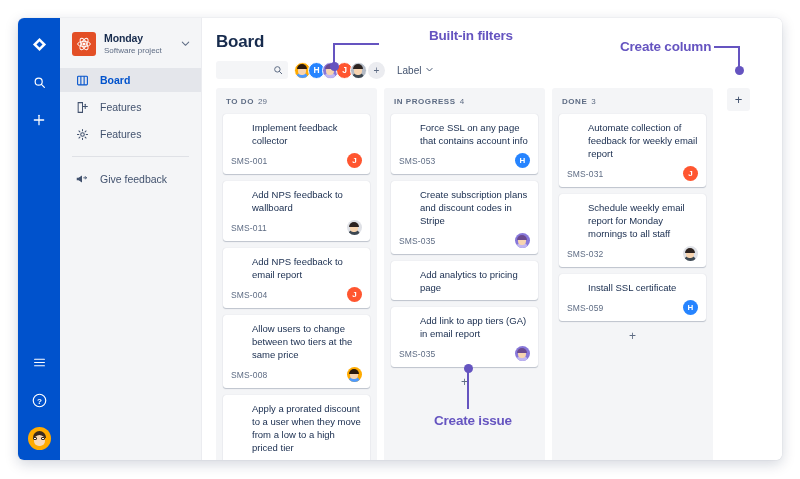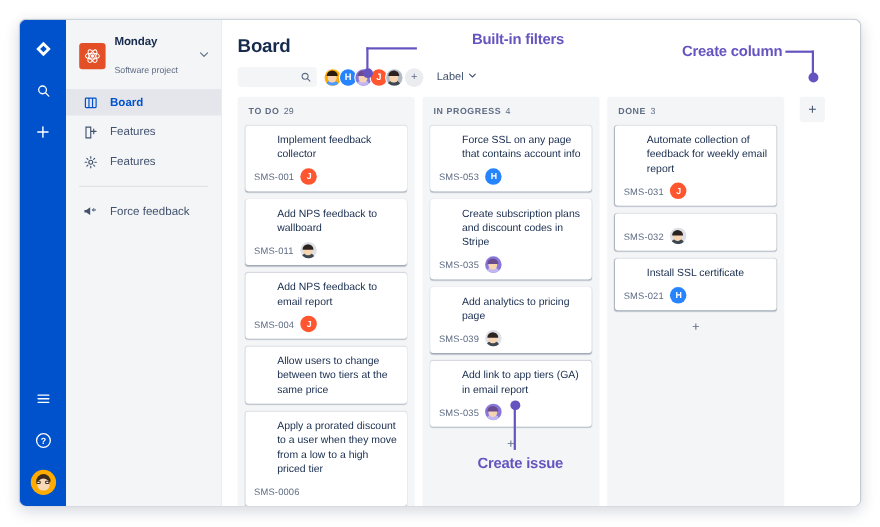--- a/index.html
+++ b/index.html
@@ -54,21 +54,21 @@
     border-right: 1px solid #EBECF0;
   }
   .proj-head { display:flex; align-items:center; padding: 2px 10px 0 12px; }
   .proj-logo {
     width: 24px; height: 24px; border-radius: 3px;
     background: #E34F26; flex:0 0 24px;
     display:flex; align-items:center; justify-content:center;
   }
   .proj-text { margin-left: 8px; flex:1 1 auto; min-width:0; }
   .proj-name { font-size: 10.5px; font-weight: bold; color: #172B4D; line-height: 12px; letter-spacing:-0.1px; }
-  .proj-sub { font-size: 8px; color: #5E6C84; line-height: 11px; margin-top:14px; }
+  .proj-sub { font-size: 8px; color: #5E6C84; line-height: 11px; margin-top:1px; }
   .proj-chev { color:#5E6C84; flex:0 0 auto; padding-left:2px; }
 
   .nav { margin-top: 12px; }
   .nav-item {
     display:flex; align-items:center;
     height: 24px; padding-left: 14px; margin: 0 0 3px 0;
     font-size: 10.5px; color: #42526E;
   }
   .nav-item.active { background:#E4E6EB; color:#0052CC; font-weight:bold; }
   .nav-ico { width:16px; flex:0 0 16px; display:flex; align-items:center; justify-content:center; margin-right:10px; }
@@ -114,21 +114,21 @@
     width: 161px; flex:0 0 161px; background:#F4F5F7; border-radius:3px;
     padding: 9px 7px 0 7px; display:flex; flex-direction:column;
   }
   .col-head { font-size:8px; font-weight:bold; letter-spacing:0.55px; color:#5E6C84; padding:0 2px 8px 3px; }
   .col-head .cnt { font-weight:normal; margin-left:4px; letter-spacing:0; }
   .card {
     background:#fff; border-radius:3px; padding:7px 8px 6px 8px;
     margin-bottom:7px; box-shadow:0 1px 1px rgba(9,30,66,0.22), 0 0 1px rgba(9,30,66,0.18);
   }
   .card-title { font-size:9.5px; color:#172B4D; line-height:13px;padding-left:21px; }
-  .card-foot { display:flex; align-items:center; justify-content:flex-start; margin-top:6px; min-height:15px; }
+  .card-foot { display:flex; align-items:center; justify-content:space-between; margin-top:6px; min-height:15px; }
   .card-key { font-size:8.5px; color:#5E6C84; letter-spacing:0.15px; }
   .card-av { width:15px; height:15px; border-radius:50%; margin-left:6px; overflow:hidden; position:relative;
              display:flex; align-items:center; justify-content:center; font-size:8px; color:#fff; font-weight:bold; }
   .add-card { text-align:center; color:#5E6C84; font-size:12px; padding:1px 0 8px 0; }
 
   #create-column-btn {
     width:23px; height:23px; background:#F4F5F7; border-radius:3px;
     display:flex; align-items:center; justify-content:center;
     color:#42526E; font-size:13px; margin-left:7px; flex:0 0 23px; align-self:flex-start;
   }
@@ -243,21 +243,21 @@
 
       <div class="nav-sep"></div>
 
       <div class="nav-item">
         <span class="nav-ico">
           <svg width="14" height="14" viewBox="0 0 24 24" fill="#42526E">
             <path d="M3 10v4h3l6 4V6L6 10H3z"></path>
             <path d="M15.5 9.2v1.2M17.6 7.8v4M19.7 9.4v1" stroke="#42526E" stroke-width="1.6" stroke-linecap="round" fill="none"></path>
           </svg>
         </span>
-        <span class="nav-label">Force feedback</span>
+        <span class="nav-label">Give feedback</span>
       </div>
     </div>
   </div>
 
   <div id="main">
     <div id="board-title">Board</div>
 
     <div id="filter-bar">
       <div id="search-box">
         <svg width="10" height="10" viewBox="0 0 24 24" fill="none" stroke="#5E6C84" stroke-width="2.4">
@@ -320,20 +320,28 @@
           </div>
           <div class="card">
             <div class="card-title">Add NPS feedback to email report</div>
             <div class="card-foot">
               <span class="card-key">SMS-004</span>
               <div class="card-av" style="background: rgb(255, 86, 48);">J</div>
             </div>
           </div>
           <div class="card">
             <div class="card-title">Allow users to change between two tiers at the same price</div>
+            <div class="card-foot">
+              <span class="card-key">SMS-008</span>
+              <div class="card-av" style="background: rgb(255, 171, 0);">
+                <span class="f-body" style="background: rgb(76, 154, 255);"></span>
+                <span class="f-head"></span>
+                <span class="f-hair" style="background: rgb(43, 26, 14);"></span>
+              </div>
+            </div>
           </div>
           <div class="card">
             <div class="card-title">Apply a prorated discount to a user when they move from a low to a high priced tier</div>
             <div class="card-foot">
               <span class="card-key">SMS-0006</span>
             </div>
           </div>
         </div>
         <div class="column">
           <div class="col-head"><span>IN PROGRESS</span><span class="cnt">4</span></div>
@@ -350,28 +358,20 @@
               <span class="card-key">SMS-035</span>
               <div class="card-av" style="background: rgb(135, 119, 217);">
                 <span class="f-body" style="background: rgb(192, 182, 242);"></span>
                 <span class="f-head"></span>
                 <span class="f-hair" style="background: rgb(107, 74, 143);"></span>
               </div>
             </div>
           </div>
           <div class="card">
             <div class="card-title">Add analytics to pricing page</div>
-            <div class="card-foot">
-              <span class="card-key">SMS-039</span>
-              <div class="card-av" style="background: rgb(223, 225, 230);">
-                <span class="f-body" style="background: rgb(61, 72, 82);"></span>
-                <span class="f-head"></span>
-                <span class="f-hair" style="background: rgb(44, 35, 32);"></span>
-              </div>
-            </div>
           </div>
           <div class="card">
             <div class="card-title">Add link to app tiers (GA) in email report</div>
             <div class="card-foot">
               <span class="card-key">SMS-035</span>
               <div class="card-av" style="background: rgb(135, 119, 217);">
                 <span class="f-body" style="background: rgb(192, 182, 242);"></span>
                 <span class="f-head"></span>
                 <span class="f-hair" style="background: rgb(107, 74, 143);"></span>
               </div>
@@ -382,33 +382,34 @@
         <div class="column">
           <div class="col-head"><span>DONE</span><span class="cnt">3</span></div>
           <div class="card">
             <div class="card-title">Automate collection of feedback for weekly email report</div>
             <div class="card-foot">
               <span class="card-key">SMS-031</span>
               <div class="card-av" style="background: rgb(255, 86, 48);">J</div>
             </div>
           </div>
           <div class="card">
+            <div class="card-title">Schedule weekly email report for Monday mornings to all staff</div>
             <div class="card-foot">
               <span class="card-key">SMS-032</span>
               <div class="card-av" style="background: rgb(223, 225, 230);">
                 <span class="f-body" style="background: rgb(61, 72, 82);"></span>
                 <span class="f-head"></span>
                 <span class="f-hair" style="background: rgb(44, 35, 32);"></span>
               </div>
             </div>
           </div>
           <div class="card">
             <div class="card-title">Install SSL certificate</div>
             <div class="card-foot">
-              <span class="card-key">SMS-021</span>
+              <span class="card-key">SMS-059</span>
               <div class="card-av" style="background: rgb(38, 132, 255);">H</div>
             </div>
           </div>
           <div class="add-card">+</div>
         </div>
         <div id="create-column-btn">+</div>
       </div>
   </div>
 </div>
 

